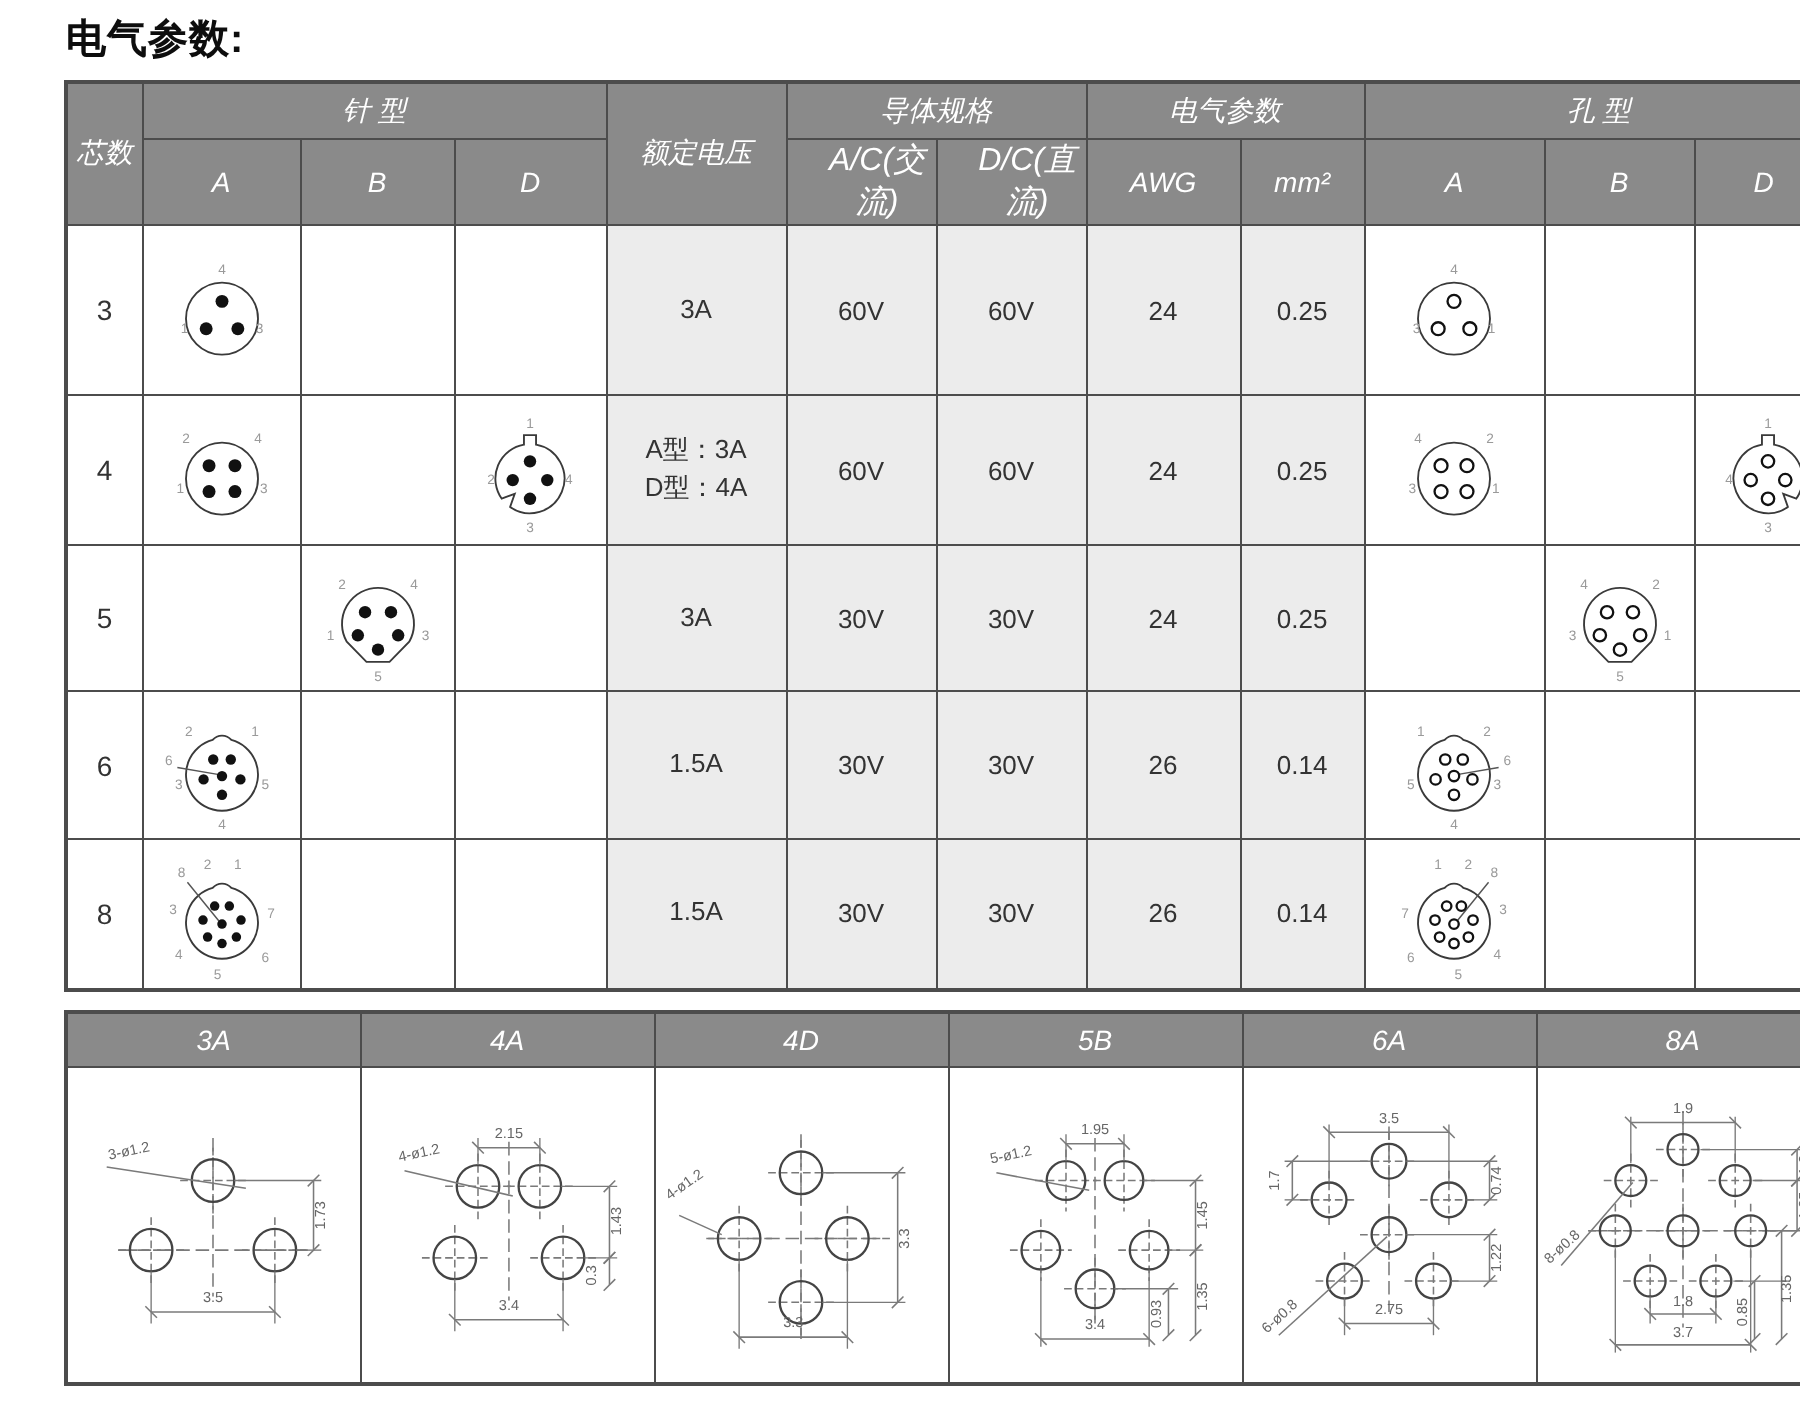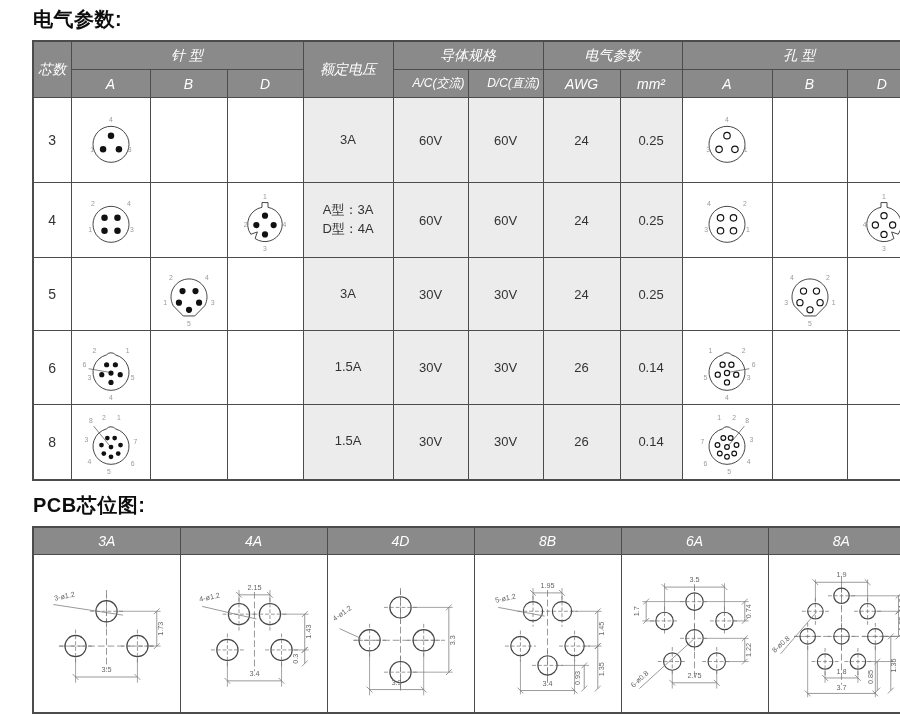--- a/index.html
+++ b/index.html
@@ -3,21 +3,21 @@
 <meta charset="utf-8">
 <style>
   html,body{margin:0;padding:0;background:#fff;width:900px;height:714px;overflow:hidden;
             font-family:"Liberation Sans","DejaVu Sans",sans-serif;}
   .page{padding:4px 8px 0 8px;margin-left:24px;}
   h2.sec{font-size:20px;font-weight:bold;color:#0d0d0d;margin:2px 0 7px 1px;letter-spacing:.5px;}
   table{border-collapse:collapse;table-layout:fixed;}
   .etable,.ptable{width:884px;border:2px solid #4c4c4c;}
   .etable th,.etable td,.ptable th,.ptable td{border:1px solid #4c4c4c;padding:0;text-align:center;vertical-align:middle;overflow:hidden;}
   th{background:#8a8a8a;color:#fff;font-weight:normal;font-size:14px;height:27px;font-style:italic;}
-  th.sm{font-size:12px;padding-left:16px;}
+  th.sm{font-size:16px;padding-left:16px;}
   td.plain{background:#fff;font-size:14px;color:#333;}
   td.shade{background:#ececec;font-size:13px;color:#333;}
   td.shade div{line-height:1.45;}
   .ptable td{height:157px;background:#fff;}
   .ptable th{height:26px;}
   svg{display:block;margin:0 auto;}
   .gap{height:9px;}
 </style>
 </head>
 <body>
@@ -315,29 +315,28 @@
             </svg>
           </td>
           <td class="plain"></td>
           <td class="plain"></td>
         </tr>
       </tbody>
   </table>
 
   <div class="gap"></div>
 
-  <h2 class="sec">PCB芯位图:</h2>
 
   <table class="ptable">
     <thead>
       <tr>
         <th>3A</th>
         <th>4A</th>
         <th>4D</th>
-        <th>8B</th>
+        <th>5B</th>
         <th>6A</th>
         <th>8A</th>
       </tr>
     </thead>
     <tbody>
       <tr id="pcb-body">
           <td>
             <svg viewBox="0 0 150 150" width="145" height="151">
               <line x1="75" y1="30" x2="75" y2="112" stroke="#7a7a7a" stroke-width="0.8" stroke-dasharray="7 3"></line>
               <line x1="26" y1="88" x2="124" y2="88" stroke="#7a7a7a" stroke-width="0.8" stroke-dasharray="7 3"></line>

